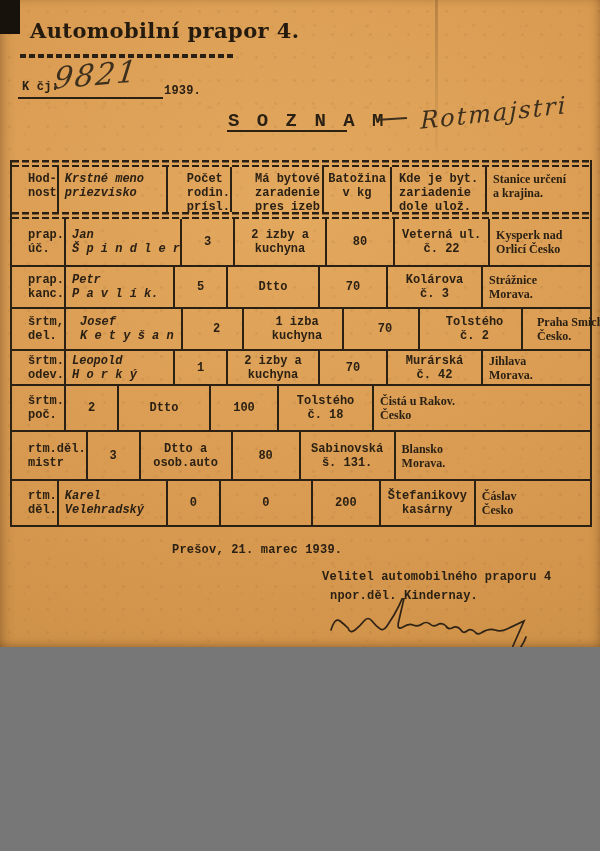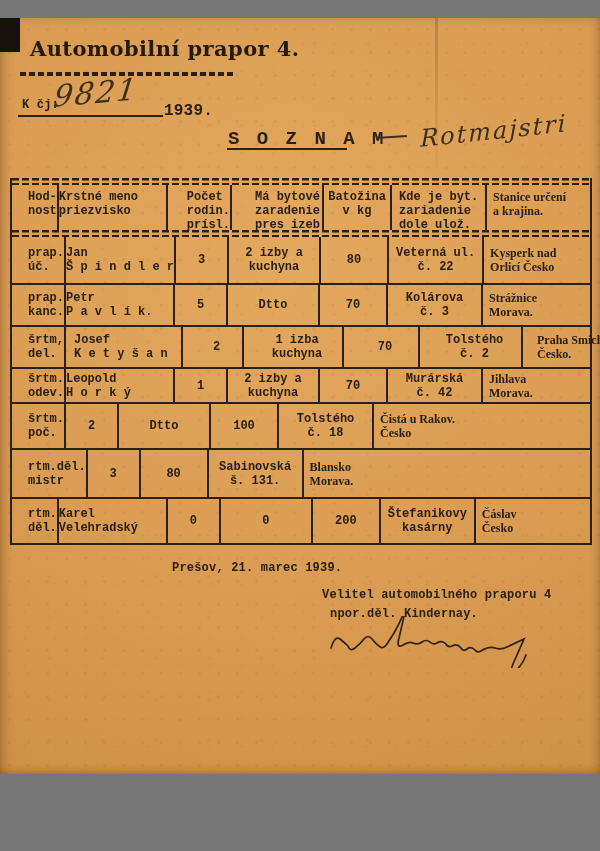--- a/index.html
+++ b/index.html
@@ -6,22 +6,22 @@
     --paper:#d89a50;
     --paper-light:#e3a95f;
     --paper-dark:#c98d44;
     --ink:#2b2014;
     --hand:#3d2f1e;
   }
   *{margin:0;padding:0;box-sizing:border-box;}
   html,body{background:#777;}
   .page{
     position:relative;
-    width:600px;height:756px;
-    margin:18px auto;
+    width:600px;height:647px;
+    margin:0 auto;
     overflow:hidden;
     background:radial-gradient(ellipse 120% 90% at 48% 32%, var(--paper-light) 0%, var(--paper) 55%, var(--paper-dark) 100%);
     box-shadow:inset 7px 0 14px -7px rgba(70,40,15,.45), inset -6px 0 12px -7px rgba(70,40,15,.4), inset 0 -6px 12px -7px rgba(70,40,15,.35);
     font-family:"Liberation Mono","DejaVu Sans Mono",monospace;
     color:var(--ink);
   }
   .texture{
     position:absolute;inset:0;pointer-events:none;opacity:.5;
     background-image:
       radial-gradient(rgba(100,65,30,.18) 1px, transparent 1.6px),
@@ -46,21 +46,21 @@
     position:absolute;left:30px;top:18px;
     font-family:"DejaVu Serif","Liberation Serif",serif;
     font-weight:bold;font-size:21px;letter-spacing:.4px;color:#241a0e;
   }
   .title-dashes{
     position:absolute;left:20px;top:54px;width:213px;height:4px;
     background:repeating-linear-gradient(90deg, var(--ink) 0 6px, transparent 6px 9px);
   }
   .ref-label{position:absolute;left:22px;top:80px;font-size:12px;}
   .ref-underline{position:absolute;left:18px;top:97px;width:145px;height:2px;background:var(--ink);}
-  .ref-year{position:absolute;left:164px;top:84px;font-size:16px;}
+  .ref-year{position:absolute;left:164px;top:84px;font-size:12px;}
   .hand{
     font-family:"DejaVu Serif","Liberation Serif",serif;
     font-style:italic;color:var(--hand);
   }
   .ref-number{
     position:absolute;left:54px;top:57px;font-size:30px;
     transform:rotate(-5deg) skewX(-12deg);letter-spacing:2px;
   }
   .heading{position:absolute;left:228px;top:110px;font-size:19px;letter-spacing:3px;}
   .heading-underline{position:absolute;left:227px;top:130px;width:120px;height:2px;background:var(--ink);}
@@ -89,21 +89,21 @@
   .thead{height:45px;}
   .r1{height:46px;} .r2{height:42px;} .r3{height:42px;gap:8px;} .r4{height:35px;}
   .r5{height:46px;} .r6{height:49px;} .r7{height:46px;}
   .cell{
     display:flex;flex-direction:column;justify-content:center;align-items:center;
     white-space:pre;overflow:visible;text-align:center;
   }
   .cell{border-right:2px solid var(--ink);}
   .cell:last-child{border-right:none;}
   .c1{flex:0 0 43px;align-items:flex-start;text-align:left;padding-left:16px;z-index:2;}
-  .c2{flex:0 0 109px;align-items:flex-start;text-align:left;}
+  .c2{flex:0 0 109px;align-items:flex-start;text-align:left;padding-left:6px;font-style:italic;}
   .c3{flex:0 0 53px;}
   .c4{flex:0 0 92px;}
   .c5{flex:0 0 68px;}
   .c6{flex:0 0 95px;}
   .c7{flex:0 0 118px;align-items:flex-start;text-align:left;padding-left:6px;font-family:Liberation Serif, serif;}
   .thead .cell{justify-content:flex-start;padding-top:5px;align-items:flex-start;text-align:left;}
   .thead .c3{padding-left:19px;}
   .thead .c4{padding-left:23px;}
   .thead .c5{align-items:center;text-align:center;padding-left:0;}
   .thead .c6{padding-left:7px;}
@@ -226,20 +226,22 @@
       <div class="cell c5">100</div>
       <div class="cell c6">Tolstého
 č. 18</div>
       <div class="cell c7">Čistá u Rakov.
 Česko</div>
     </div>
     <div class="trow r6">
       <div class="cell c1">rtm.děl.
 mistr</div>
       <div class="cell c3">3</div>
+      <div class="cell c4">Dtto a
+osob.auto</div>
       <div class="cell c5">80</div>
       <div class="cell c6">Sabinovská
 š. 131.</div>
       <div class="cell c7">Blansko
 Morava.</div>
     </div>
     <div class="trow r7">
       <div class="cell c1">rtm.
 děl.</div>
       <div class="cell c2">Karel

